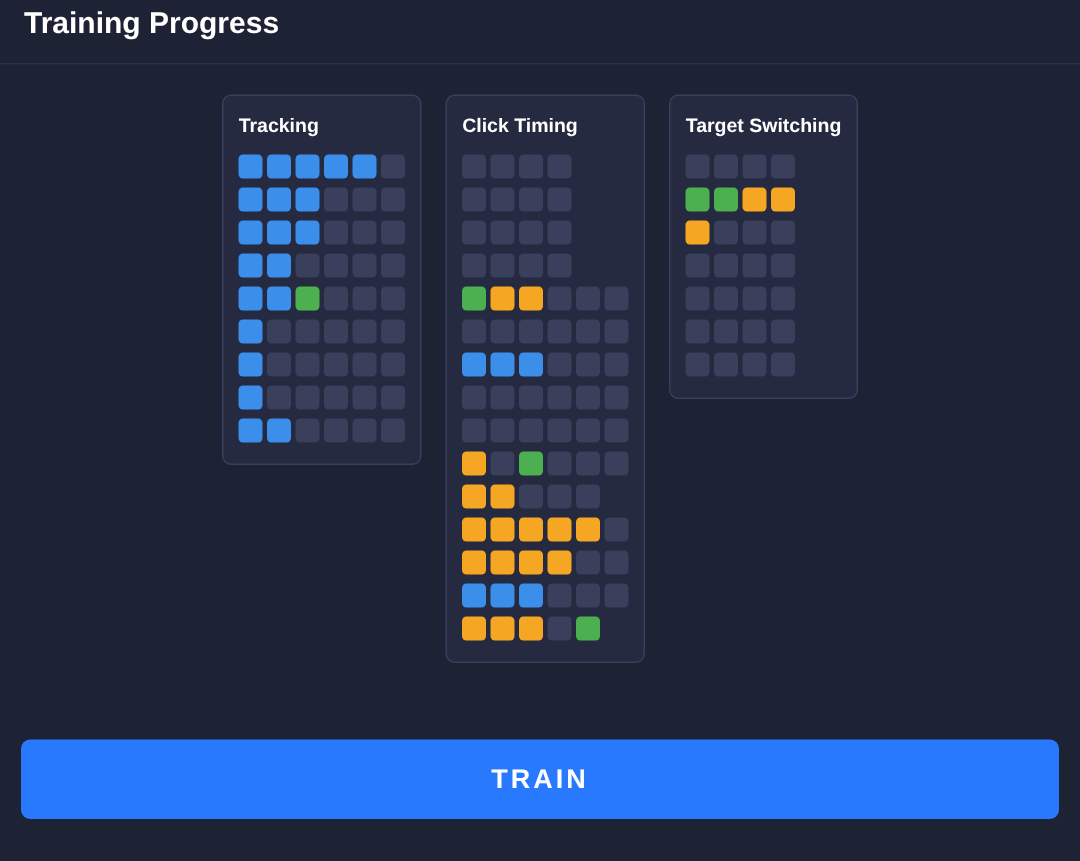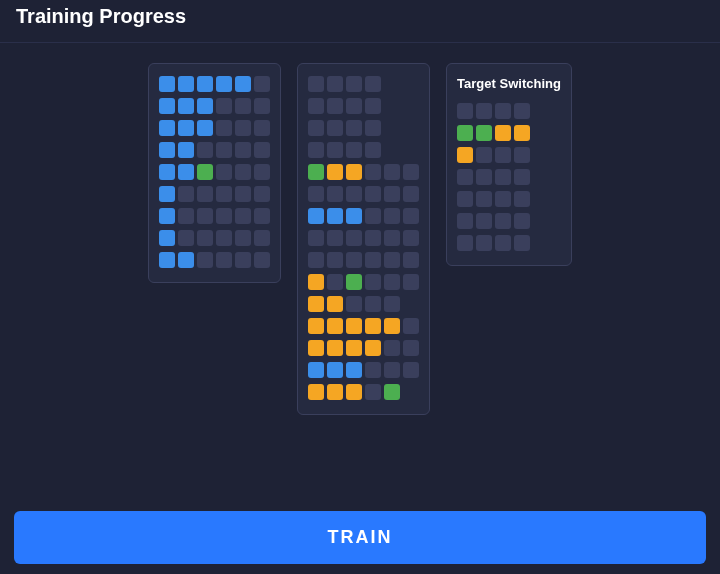--- a/index.html
+++ b/index.html
@@ -52,21 +52,21 @@
     .cell {
       width: 16px;
       height: 16px;
       border-radius: 3px;
     }
     .blue { background-color: #3b8eea; }
     .orange { background-color: #f5a623; }
     .green { background-color: #4caf50; }
     .empty { background-color: #3a3f5c; }
     .footer {
-      padding: 10px 14px 10px 14px;
+      padding: 10px 14px 28px 14px;
     }
     .train-button {
       width: 100%;
       background-color: #2979ff;
       color: #fff;
       font-size: 18px;
       font-weight: bold;
       letter-spacing: 2px;
       border: none;
       border-radius: 6px;
@@ -77,20 +77,21 @@
 </head>
 <body>
 
 <div class="header">
   <span class="header-title">Training Progress</span>
 </div>
 
 <div class="main-content">
 
 <div class="panel">
+      <div class="panel-title">Tracking</div>
       <div class="grid-row">
         <div class="cell blue"></div>
         <div class="cell blue"></div>
         <div class="cell blue"></div>
         <div class="cell blue"></div>
         <div class="cell blue"></div>
         <div class="cell empty"></div>
       </div>
       <div class="grid-row">
         <div class="cell blue"></div>
@@ -151,20 +152,21 @@
       <div class="grid-row">
         <div class="cell blue"></div>
         <div class="cell blue"></div>
         <div class="cell empty"></div>
         <div class="cell empty"></div>
         <div class="cell empty"></div>
         <div class="cell empty"></div>
       </div>
     </div>
     <div class="panel">
+      <div class="panel-title">Click Timing</div>
       <div class="grid-row">
         <div class="cell empty"></div>
         <div class="cell empty"></div>
         <div class="cell empty"></div>
         <div class="cell empty"></div>
       </div>
       <div class="grid-row">
         <div class="cell empty"></div>
         <div class="cell empty"></div>
         <div class="cell empty"></div>

